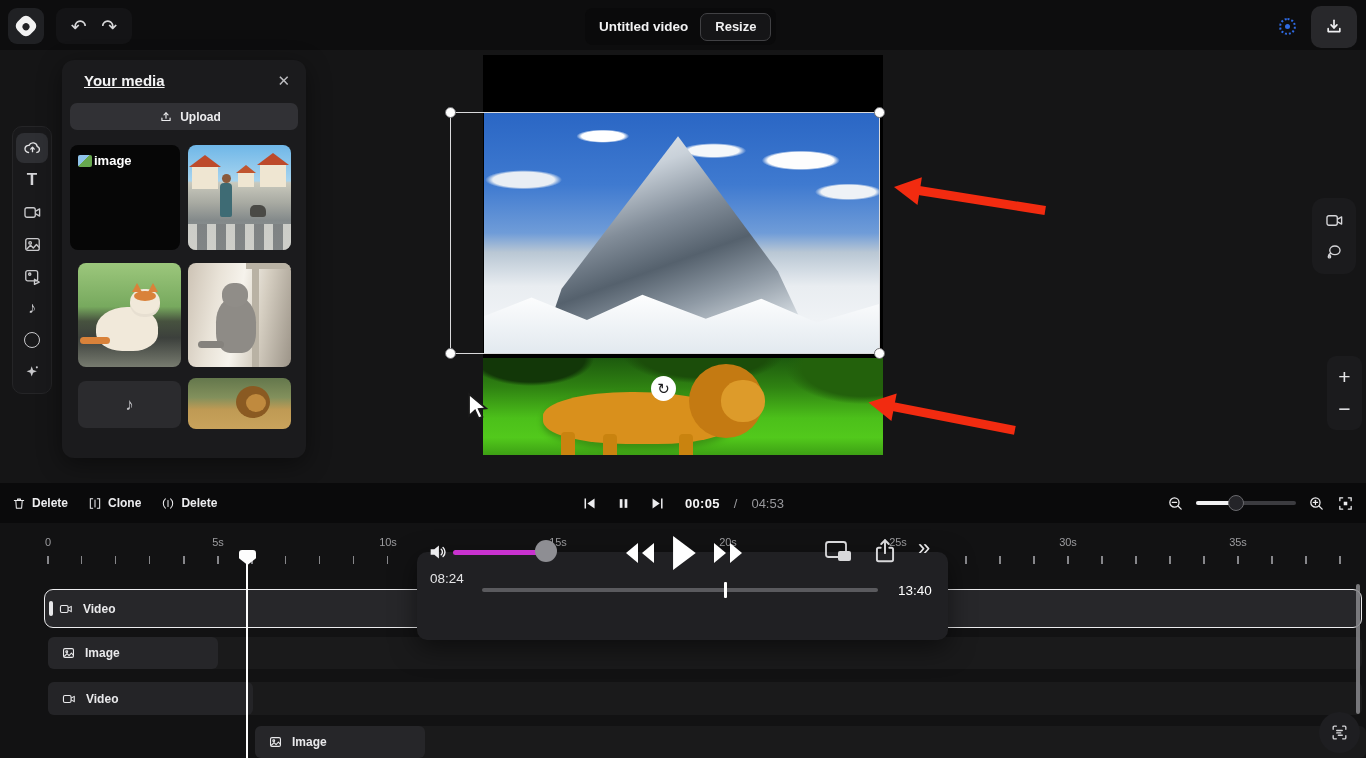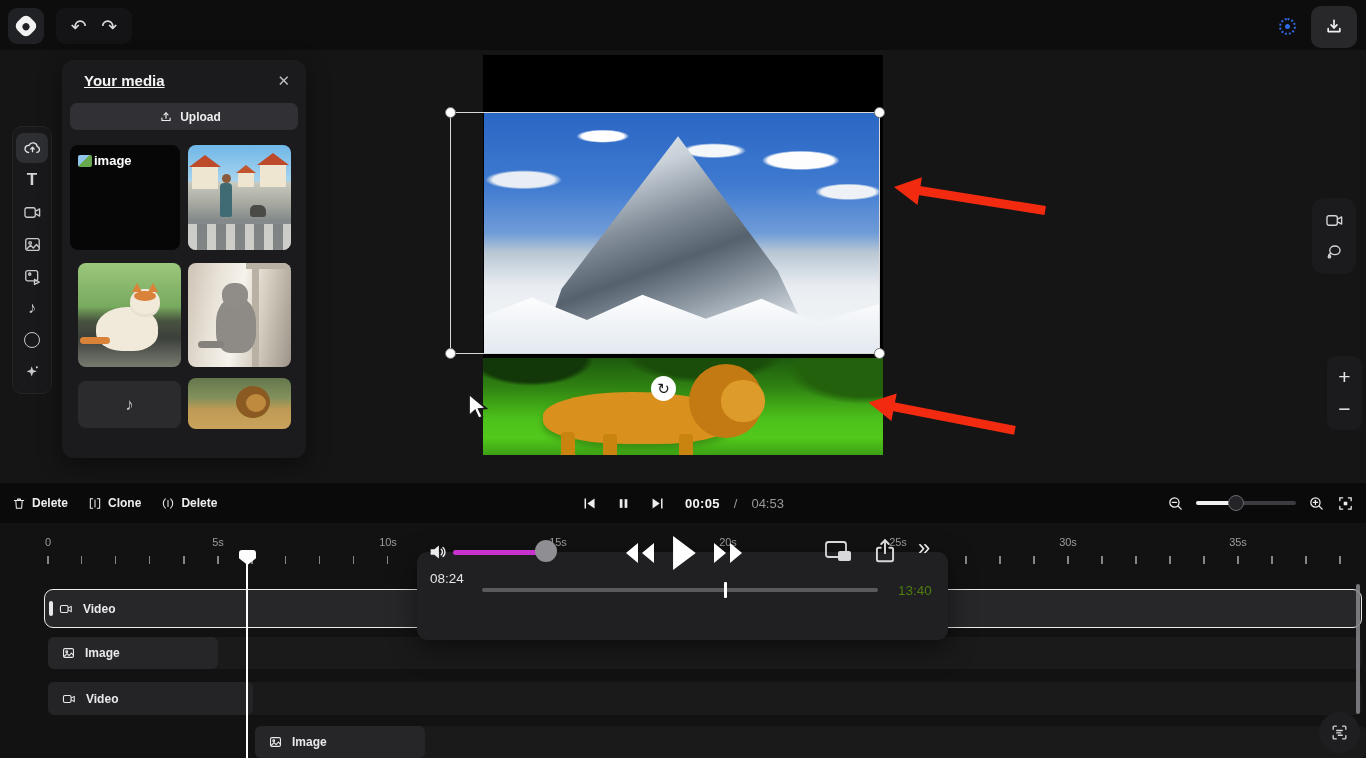--- a/index.html
+++ b/index.html
@@ -185,41 +185,45 @@
   .po-vol-track { position:absolute; left:453px; top:26.5px; width:92px; height:5px; background:#c932cf; border-radius:3px; }
   .po-vol-knob { position:absolute; left:535px; top:17px; width:22px; height:22px; background:#8e8e93; border-radius:50%; }
   .po-speaker { position:absolute; left:427px; top:18px; }
   .po-rewind { position:absolute; left:622px; top:17px; }
   .po-play { position:absolute; left:666px; top:8px; }
   .po-ffwd { position:absolute; left:712px; top:17px; }
   .po-pip { position:absolute; left:824px; top:16px; }
   .po-share { position:absolute; left:872px; top:14px; }
   .po-more { position:absolute; left:918px; top:14px; font-size:22px; color:#e8e8ea; line-height:1; }
   .po-elapsed { position:absolute; left:430px; top:48px; font-size:13.5px; color:#e4e4e6; }
-  .po-remaining { position:absolute; left:898px; top:60px; font-size:13.5px; color:#4d7c0f; }
+  .po-remaining { position:absolute; left:898px; top:60px; font-size:13.5px; color:#ffffff; }
   .po-bar { position:absolute; left:482px; top:65px; width:396px; height:4px; background:#5a5a5e; border-radius:2px; }
   .po-marker { position:absolute; left:242px; top:-6px; width:3px; height:16px; background:#fff; border-radius:1px; }
 
   svg { display:block; }
   
 </style>
 </head>
 <body>
 
 <div class="app">
 
   <div class="topbar">
     <div class="logo-btn">
       <span class="logo-glyph">
           <i></i>
         </span>
     </div>
     <div class="undo-redo">
       <span>↶</span>
       <span>↷</span>
+    </div>
+    <div class="title-group">
+      <span class="doc-title">Untitled video</span>
+      <span class="resize-btn">Resize</span>
     </div>
     <div class="sync-dot">
         <i></i>
       </div>
     <div class="export-btn">
       <svg width="20" height="20" viewBox="0 0 24 24" fill="none" stroke="#f0f0f2" stroke-width="2" stroke-linecap="round" stroke-linejoin="round">
         <path d="M12 4v9"></path>
           <path d="M8.5 9.5L12 13l3.5-3.5"></path>
           <path d="M5 14v3.5h14V14"></path>
       </svg>

